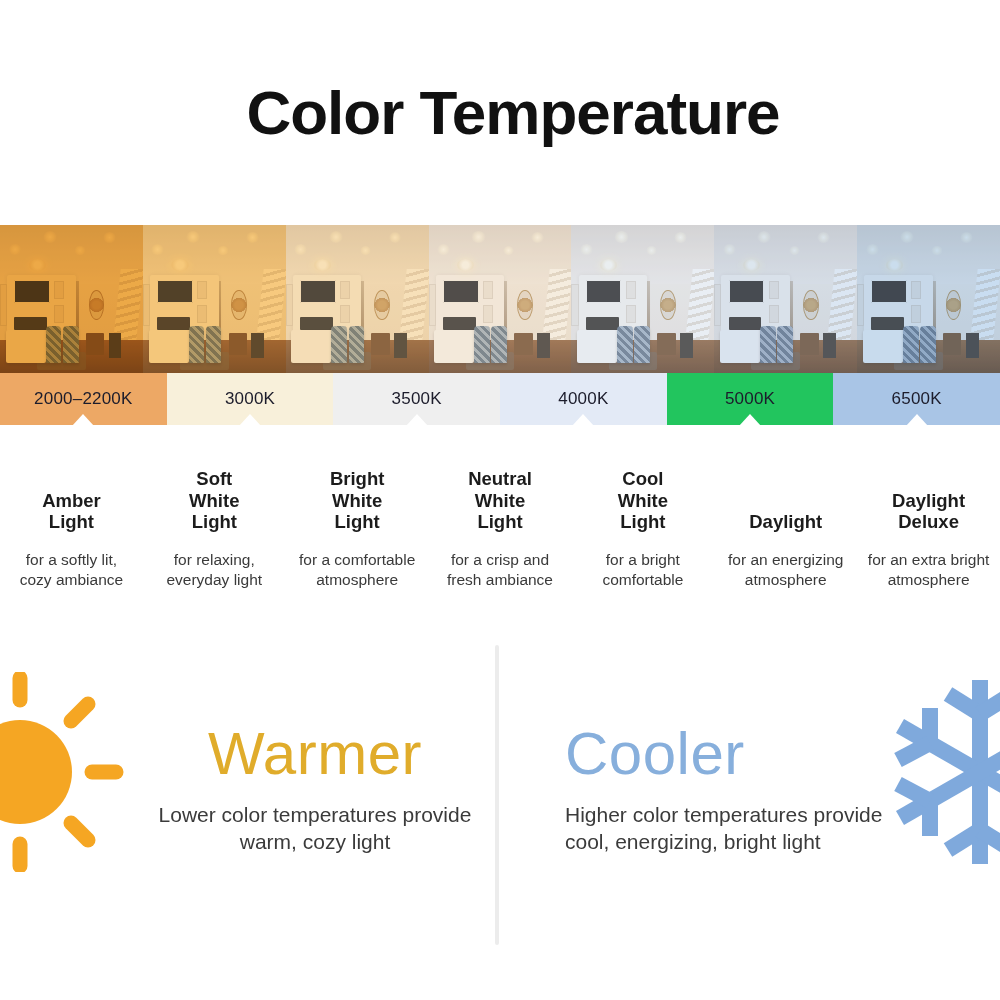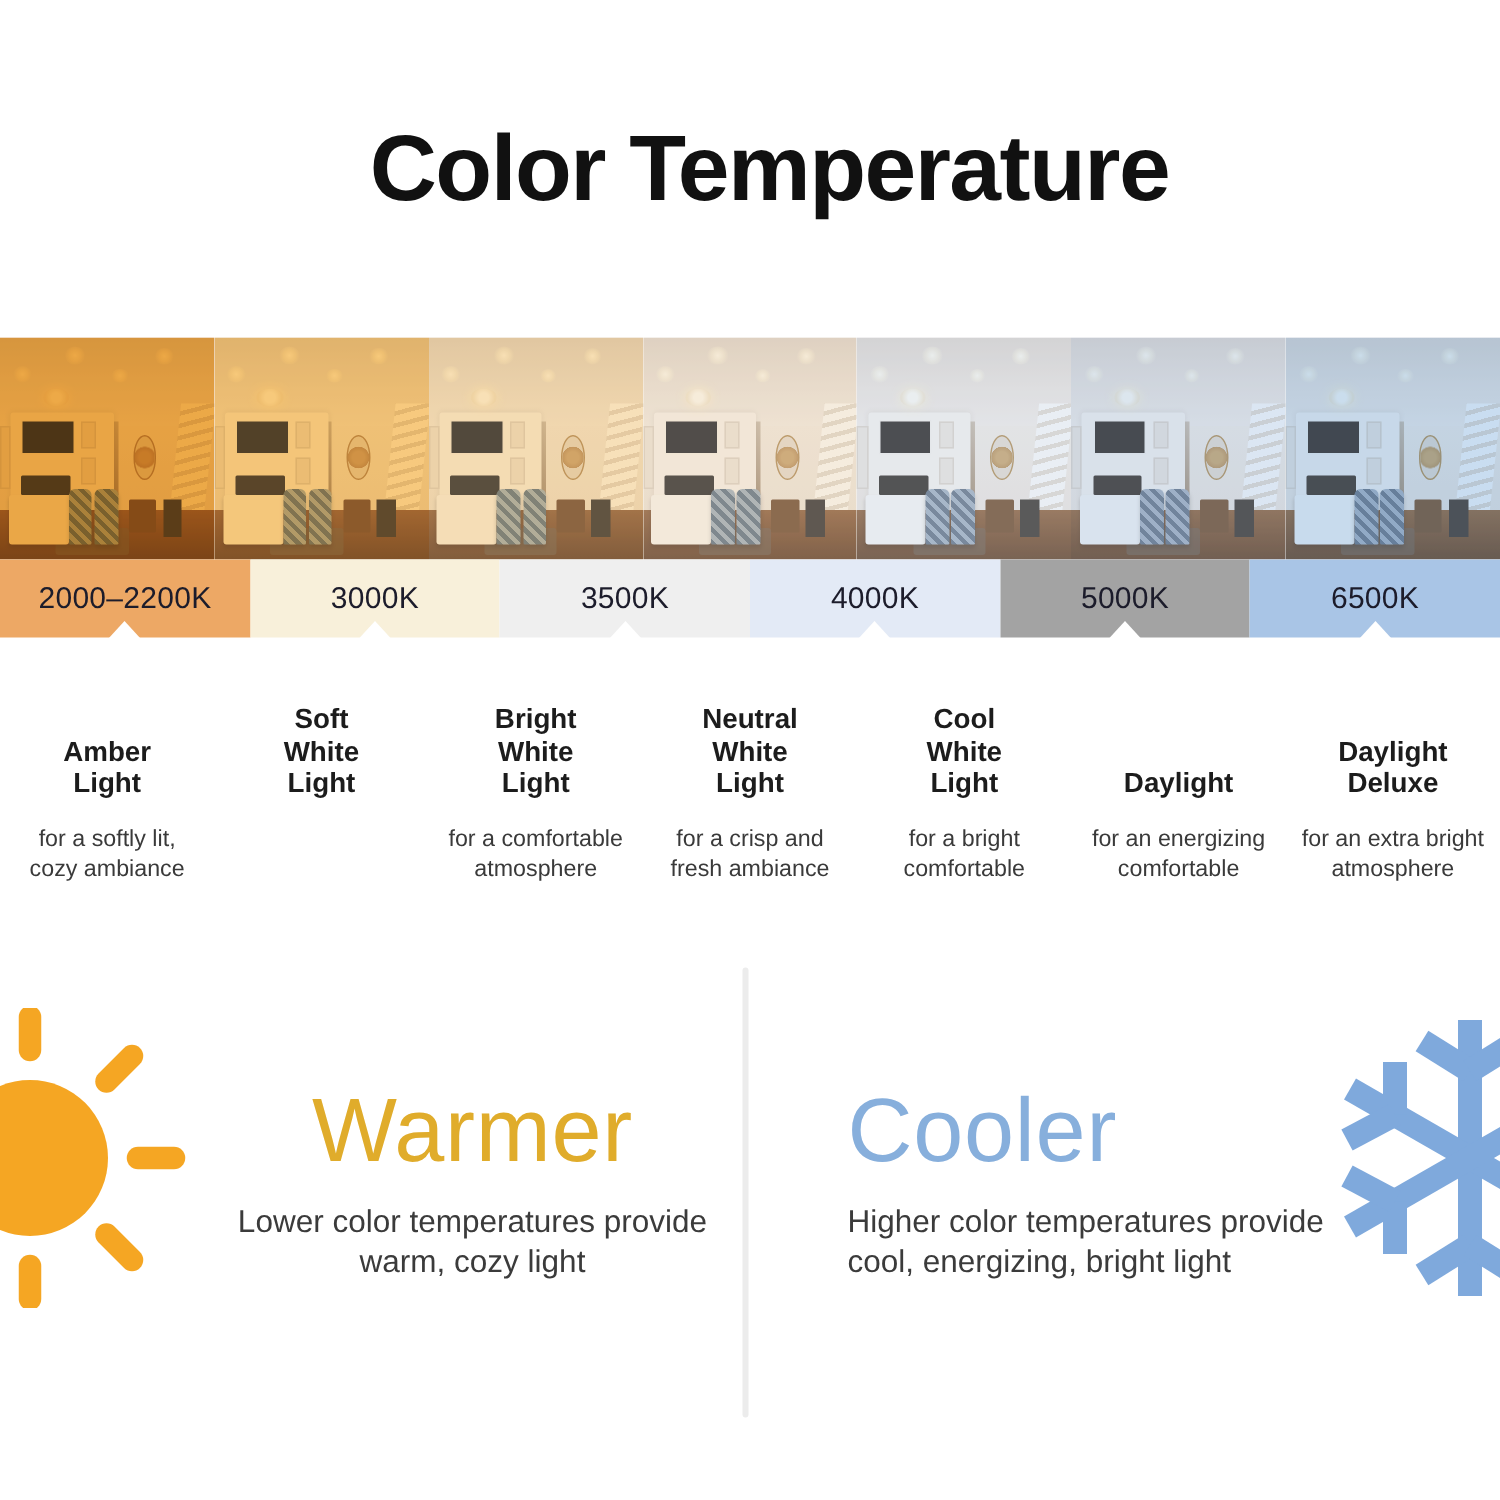--- a/index.html
+++ b/index.html
@@ -153,21 +153,21 @@
   .swatch-band{
     position:absolute; left:0; top:373px; width:1000px; height:52px;
     display:flex;
   }
   .swatch{
     flex:1 1 0;
     position:relative;
     display:flex; align-items:center; justify-content:center;
   }
   .swatch .k-label{
-    font-size:20px;
+    font-size:17px;
     font-weight:500;
     color:#1c1c2b;
     letter-spacing:.2px;
     z-index:2;
   }
   .notch{
     position:absolute; left:50%; bottom:-1px;
     transform:translateX(-50%);
     width:0; height:0;
     border-left:11px solid transparent;
@@ -468,21 +468,21 @@
       <div class="notch"></div>
     </div>
     <div class="swatch" style="background: rgb(239, 239, 239);">
       <span class="k-label">3500K</span>
       <div class="notch"></div>
     </div>
     <div class="swatch" style="background: rgb(227, 234, 246);">
       <span class="k-label">4000K</span>
       <div class="notch"></div>
     </div>
-    <div class="swatch" style="background: #a3a3a3;">
+    <div class="swatch" style="background: #22c55e;">
       <span class="k-label">5000K</span>
       <div class="notch"></div>
     </div>
     <div class="swatch" style="background: rgb(169, 197, 230);">
       <span class="k-label">6500K</span>
       <div class="notch"></div>
     </div>
   </div>
 
 <div class="desc-band" id="descBand">
@@ -496,20 +496,21 @@
       <div class="desc-text">for a softly lit, cozy ambiance</div>
     </div>
     <div class="desc-col">
       <div class="desc-name">
         <span>
           <div>Soft</div>
           <div>White</div>
           <div>Light</div>
         </span>
       </div>
+      <div class="desc-text">for relaxing, everyday light</div>
     </div>
     <div class="desc-col">
       <div class="desc-name">
         <span>
           <div>Bright</div>
           <div>White</div>
           <div>Light</div>
         </span>
       </div>
       <div class="desc-text">for a comfortable atmosphere</div>
@@ -533,21 +534,21 @@
         </span>
       </div>
       <div class="desc-text">for a bright comfortable</div>
     </div>
     <div class="desc-col">
       <div class="desc-name">
         <span>
           <div>Daylight</div>
         </span>
       </div>
-      <div class="desc-text">for an energizing comfortable</div>
+      <div class="desc-text">for an energizing atmosphere</div>
     </div>
     <div class="desc-col">
       <div class="desc-name">
         <span>
           <div>Daylight</div>
           <div>Deluxe</div>
         </span>
       </div>
       <div class="desc-text">for an extra bright atmosphere</div>
     </div>

